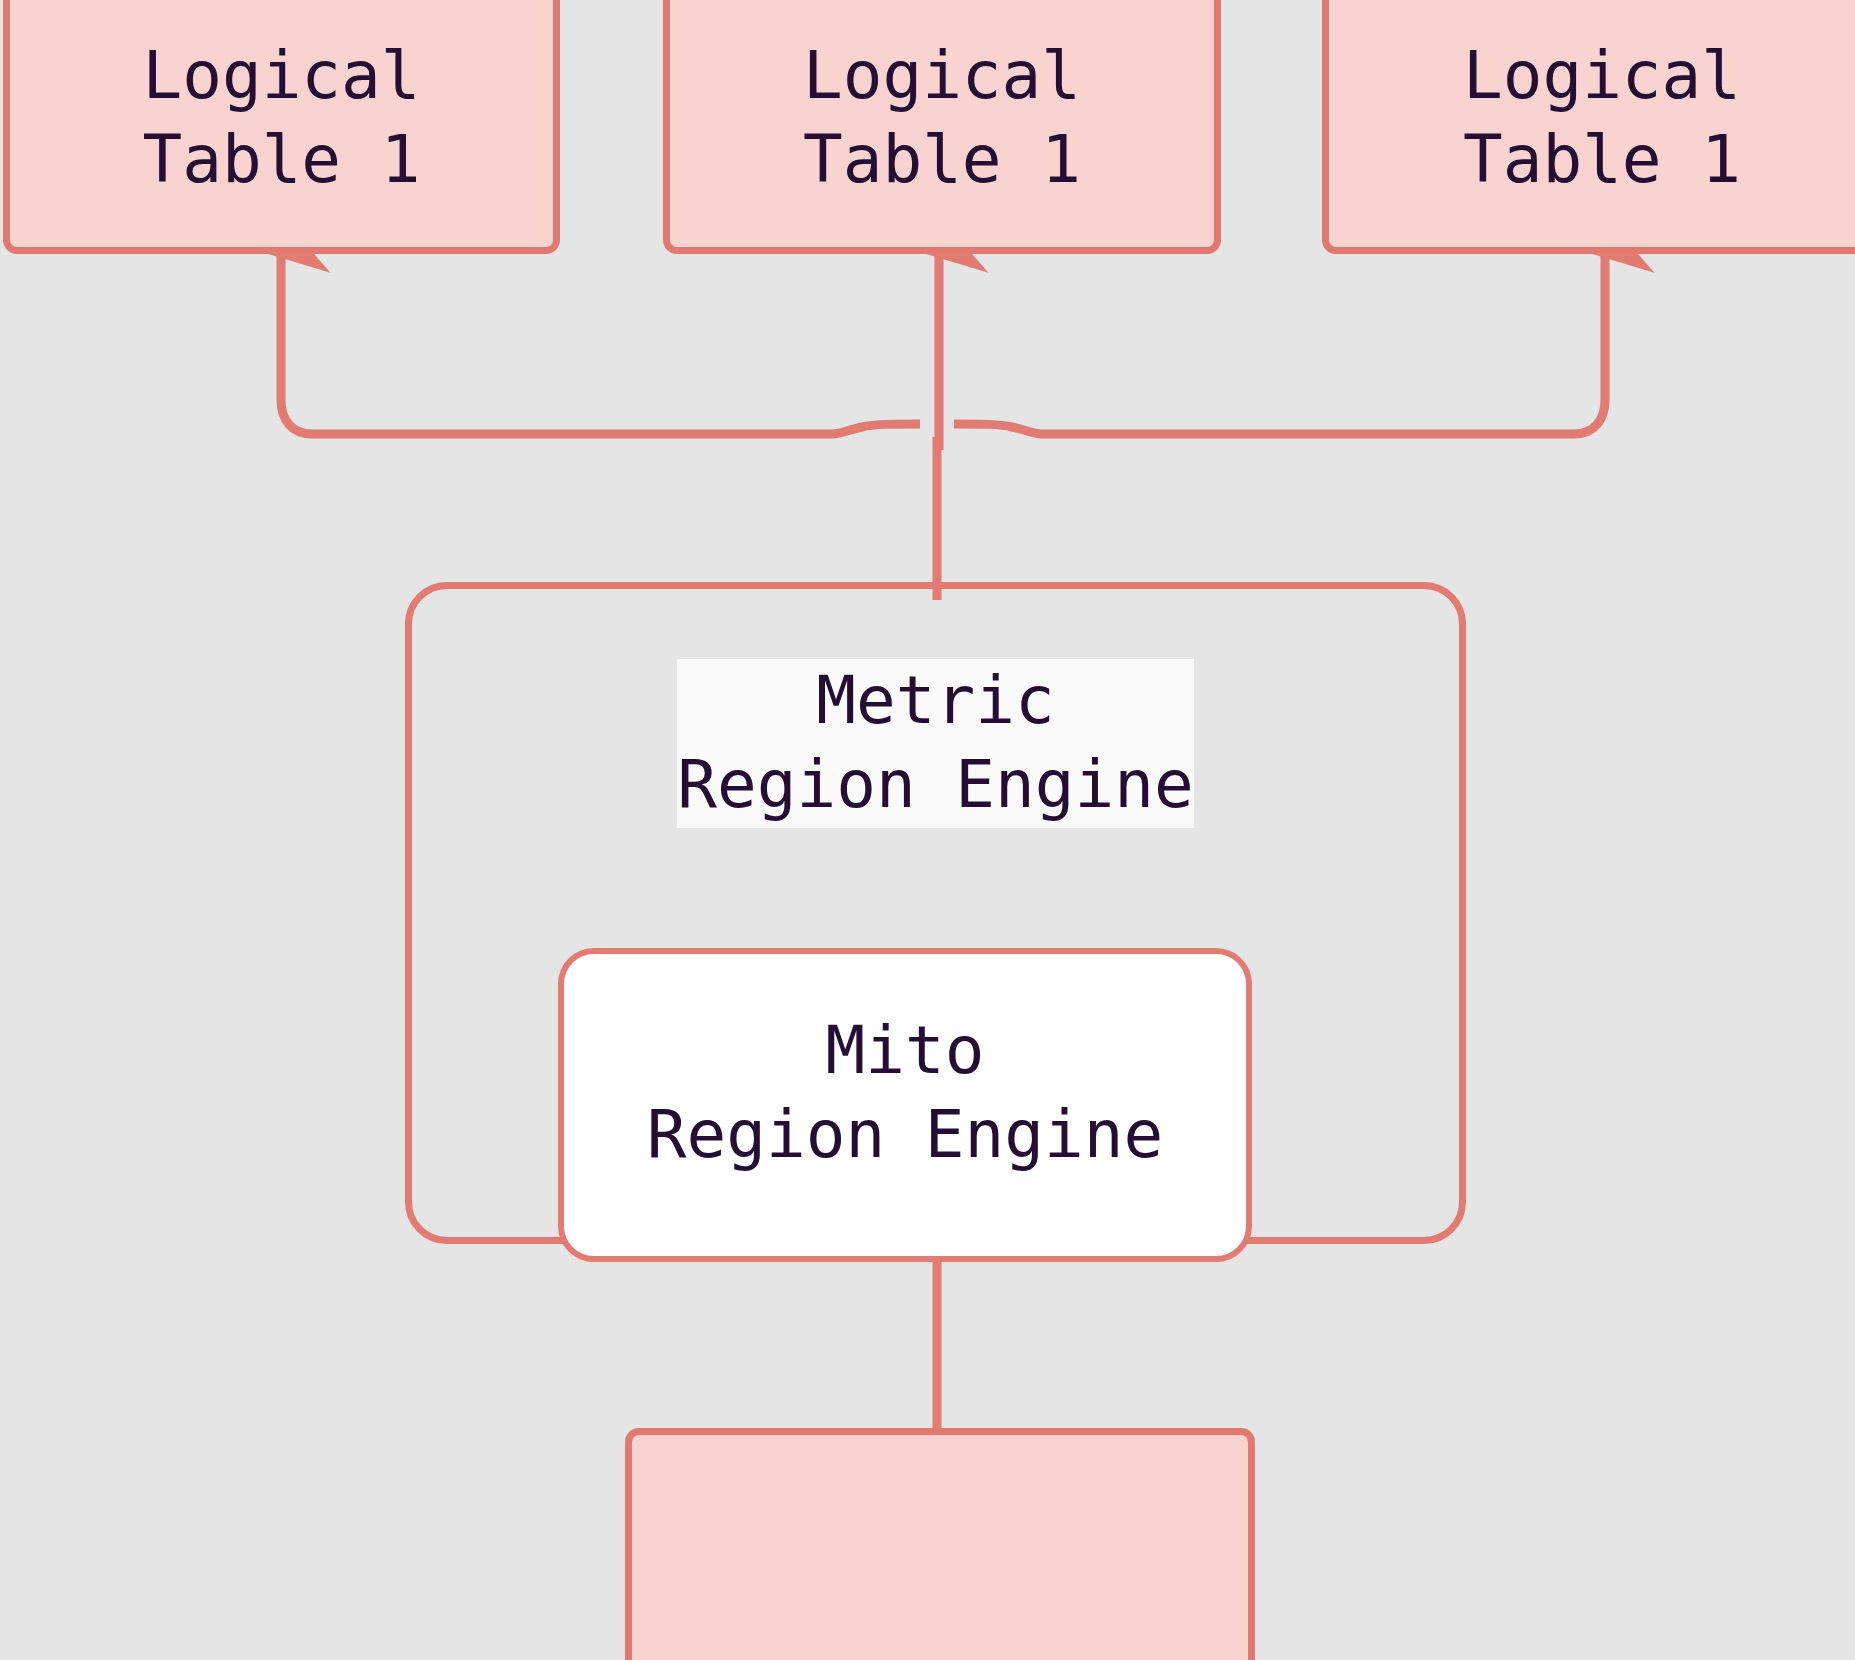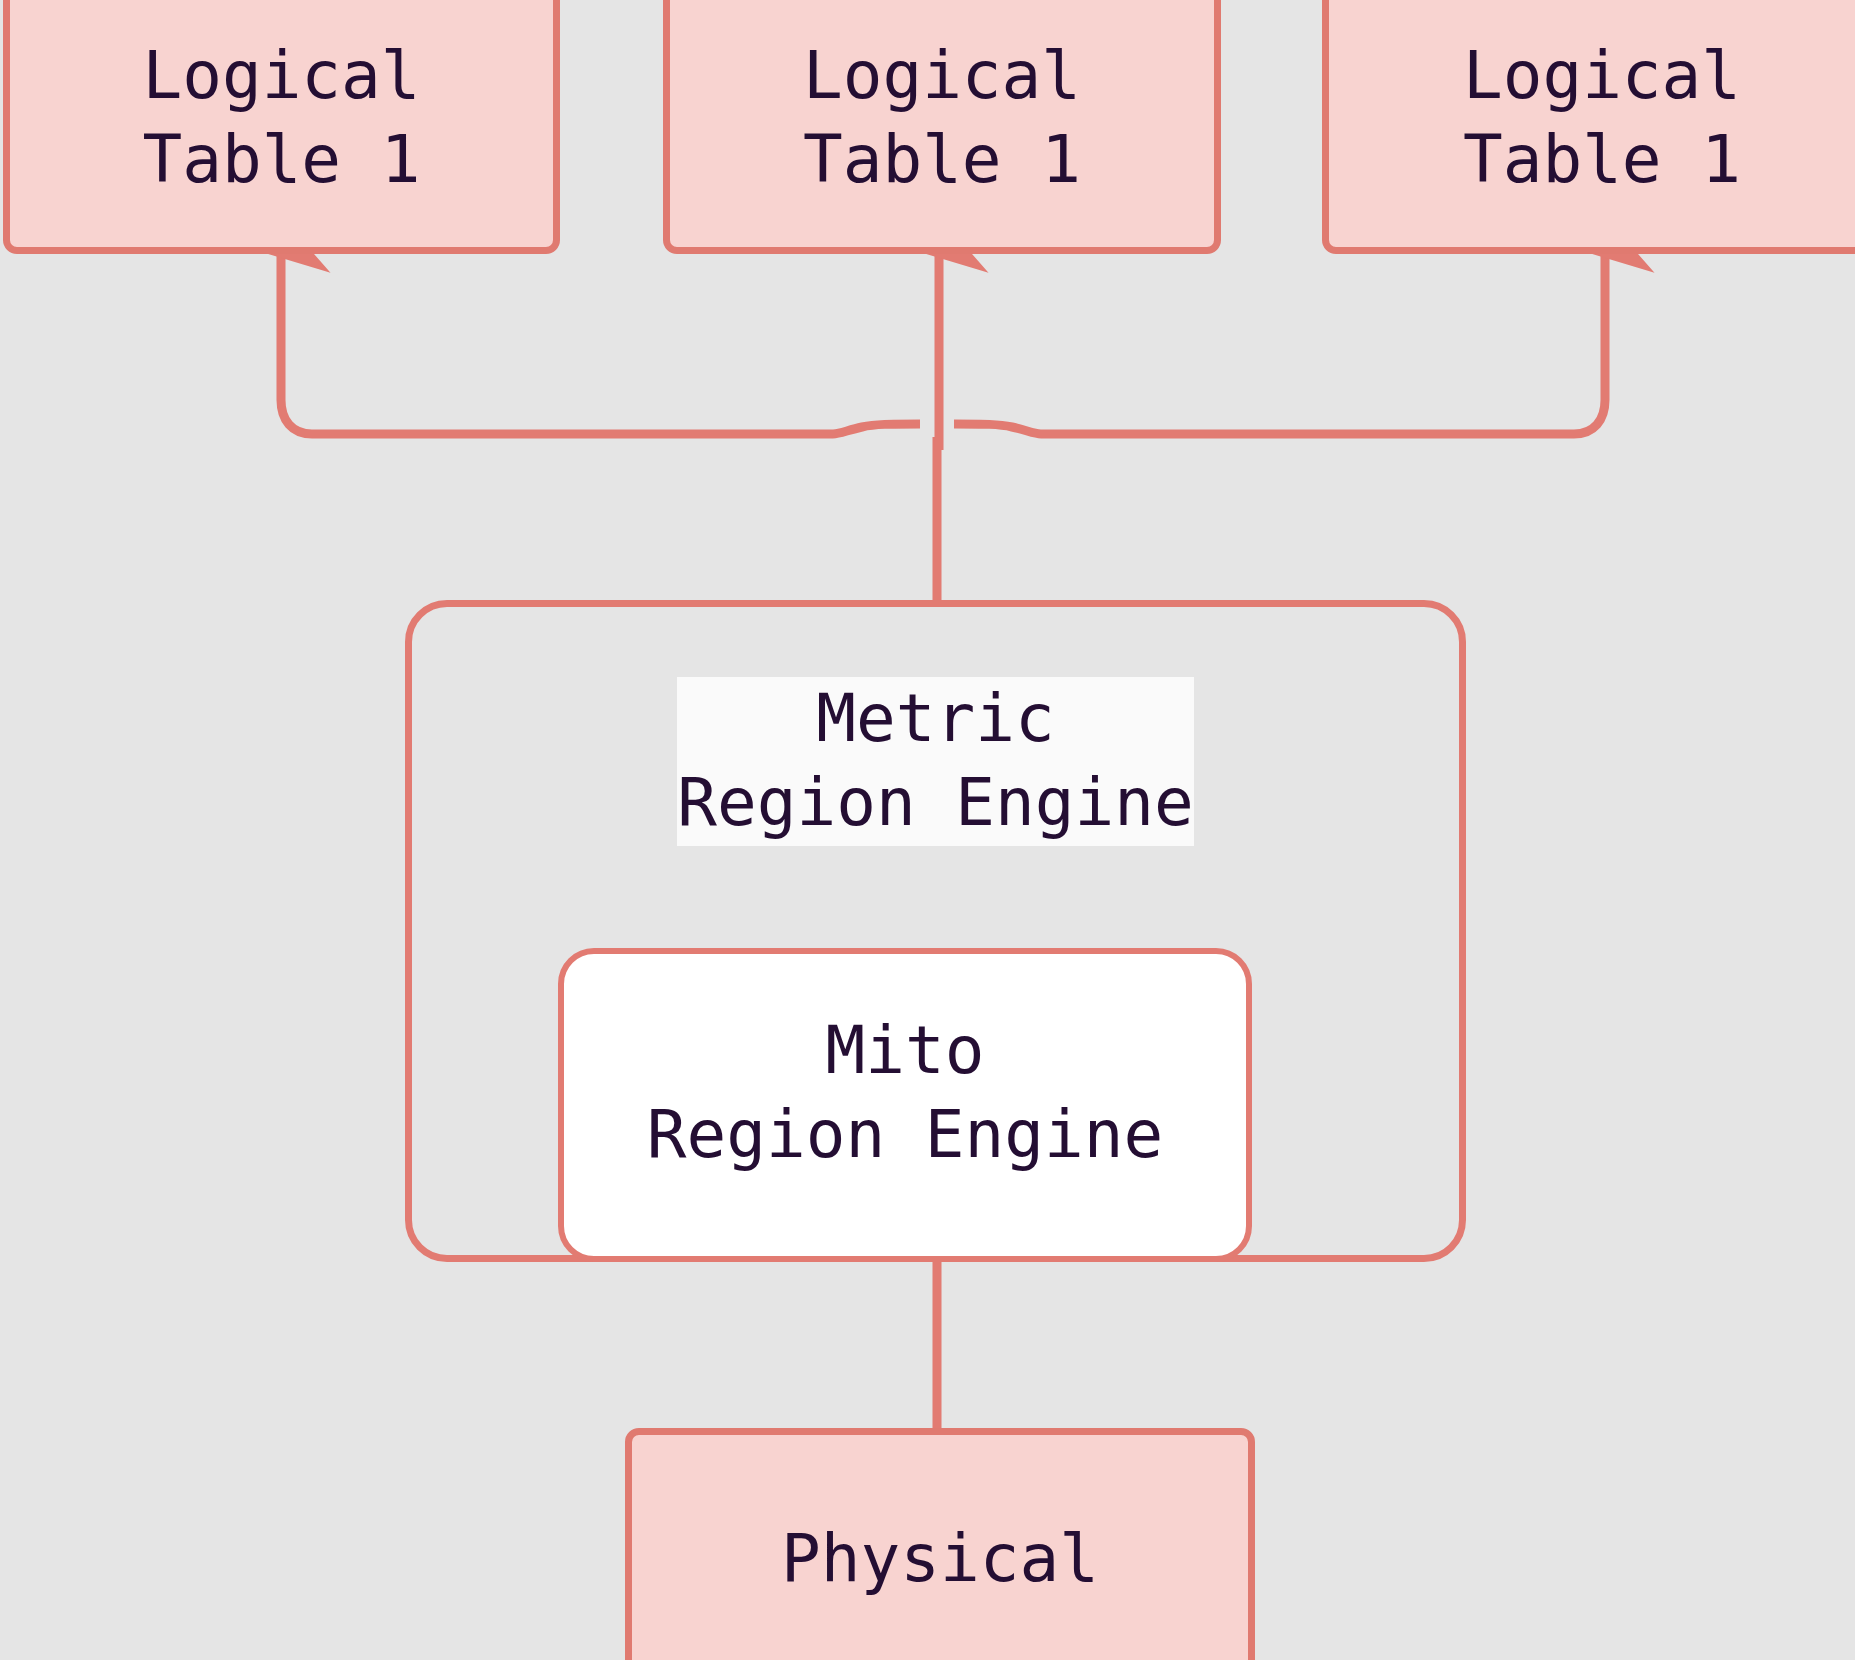--- a/index.html
+++ b/index.html
@@ -65,21 +65,21 @@
     justify-content: flex-start;
   }
   .inner-node .label {
     margin-top: 55px;
   }
 
   
   #logical-table-1 { left: 3px;    top: -18px;  width: 557px; height: 272px; }
   #logical-table-2 { left: 663px;  top: -18px;  width: 558px; height: 272px; }
   #logical-table-3 { left: 1322px; top: -18px;  width: 560px; height: 272px; }
-  #metric-region-engine { left: 405px; top: 600px;  width: 1061px; height: 662px; }
+  #metric-region-engine { left: 405px; top: 582px;  width: 1061px; height: 662px; }
   #mito-region-engine   { left: 558px; top: 948px;  width: 694px;  height: 314px; }
   #physical-table       { left: 625px; top: 1428px; width: 630px;  height: 262px; }
 </style>
 </head>
 <body>
 
 <div id="canvas">
 
   <svg class="edges" viewBox="0 0 1855 1660" xmlns="http://www.w3.org/2000/svg">
     <defs>
@@ -137,17 +137,16 @@
 
   <div class="node inner-node" id="mito-region-engine">
     <div class="label">
       <span class="line">Mito</span>
       <span class="line">Region Engine</span>
     </div>
   </div>
 
   <div class="node table-node" id="physical-table">
     <div class="label">
-      <span class="line">Physical</span>
     </div>
   </div>
 
 </div>
 
 </body></html>

